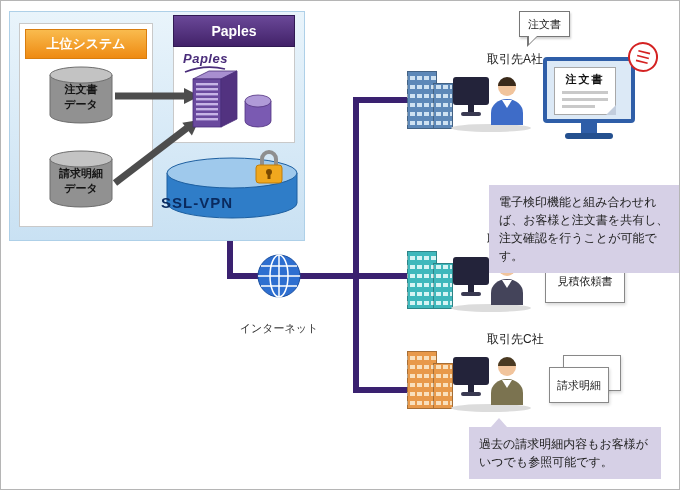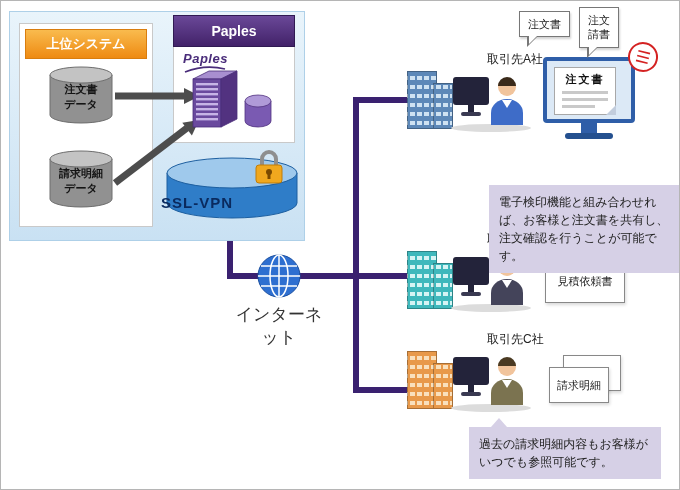--- a/index.html
+++ b/index.html
@@ -40,22 +40,22 @@
   .lock{position:absolute;left:251px;top:145px;z-index:5;}
   
   .pline{position:absolute;background:#3a2170;z-index:0;}
   .l-vpn-down{left:226px;top:215px;width:6px;height:63px;}
   .l-main{left:226px;top:272px;width:190px;height:6px;}
   .l-branch{left:352px;top:96px;width:6px;height:296px;}
   .l-a{left:352px;top:96px;width:64px;height:6px;}
   .l-c{left:352px;top:386px;width:64px;height:6px;}
   
   .globe{position:absolute;left:256px;top:253px;z-index:2;}
-  .net-label{position:absolute;left:230px;top:302px;width:96px;text-align:center;
-       font-size:17px;color:#333;z-index:2;}
+  .net-label{position:absolute;left:230px;top:320px;width:96px;text-align:center;
+       font-size:11px;color:#333;z-index:2;}
   
   .pname{position:absolute;font-size:12px;color:#222;z-index:3;white-space:nowrap;margin-left:28px;}
   .building{position:absolute;width:46px;height:62px;z-index:2;}
   .tower{position:absolute;border:1px solid rgba(0,0,0,.28);
        background-color:var(--bm);
        background-image:
          repeating-linear-gradient(90deg,var(--bm) 0 2px,transparent 2px 7px),
          repeating-linear-gradient(0deg,var(--bm) 0 3px,var(--bw) 3px 7px,var(--bm) 7px 9px);}
   .b-main{left:0;top:6px;width:28px;height:56px;}
   .b-side{left:26px;top:18px;width:18px;height:44px;}
@@ -221,22 +221,20 @@
     </div>
     <div class="bm-stand"></div>
     <div class="bm-base"></div>
   </div>
   <svg class="seal" width="32" height="32" viewBox="0 0 32 32">
     <circle cx="16" cy="16" r="14" fill="#fff" stroke="#d42222" stroke-width="2"></circle>
     <path d="M10 11 h12 M10 16 h12 M10 21 h12" stroke="#d42222" stroke-width="1.6"></path>
   </svg>
 
   <div class="fdoc fdoc1">注文書</div>
-  <div class="fdoc fdoc2">注文
-請書</div>
 
   <div class="callout calloutA">電子検印機能と組み合わせれば、お客様と注文書を共有し、注文確認を行うことが可能です。</div>
 
   <div class="pname" style="left:458px;top:230px;">取引先C社</div>
   <div class="building bB" style="left:406px;top:244px;">
     <div class="tower b-main"></div>
     <div class="tower b-side"></div>
   </div>
   <svg class="person pB" style="left:446px;top:250px;" width="88" height="62" viewBox="0 0 88 62">
     <ellipse cx="44" cy="57" rx="40" ry="4" fill="#dcdcdc"></ellipse>

